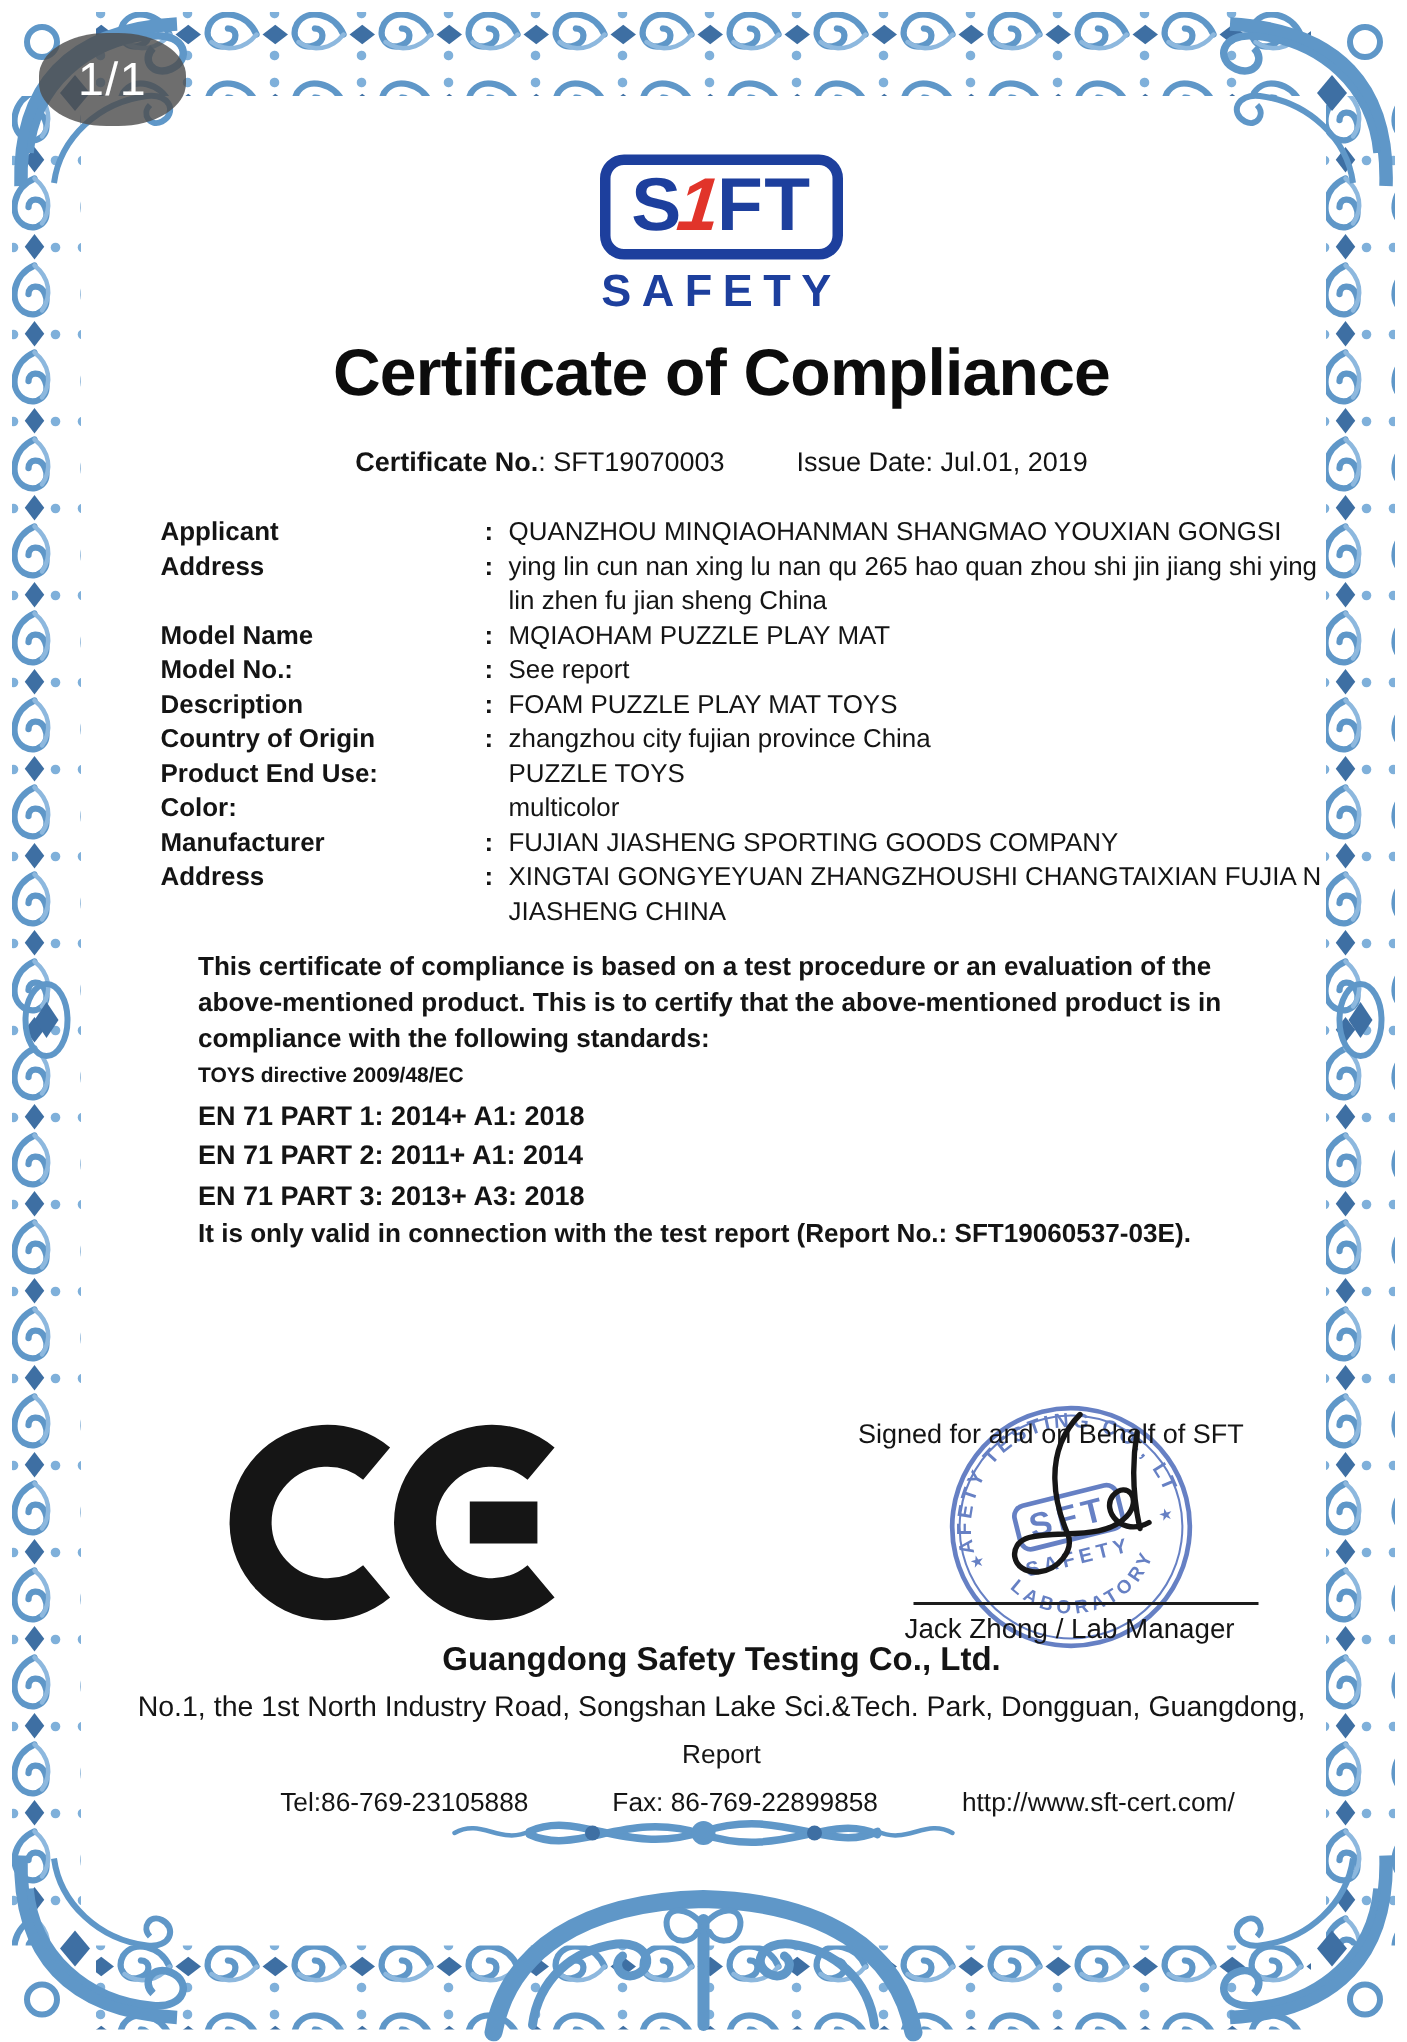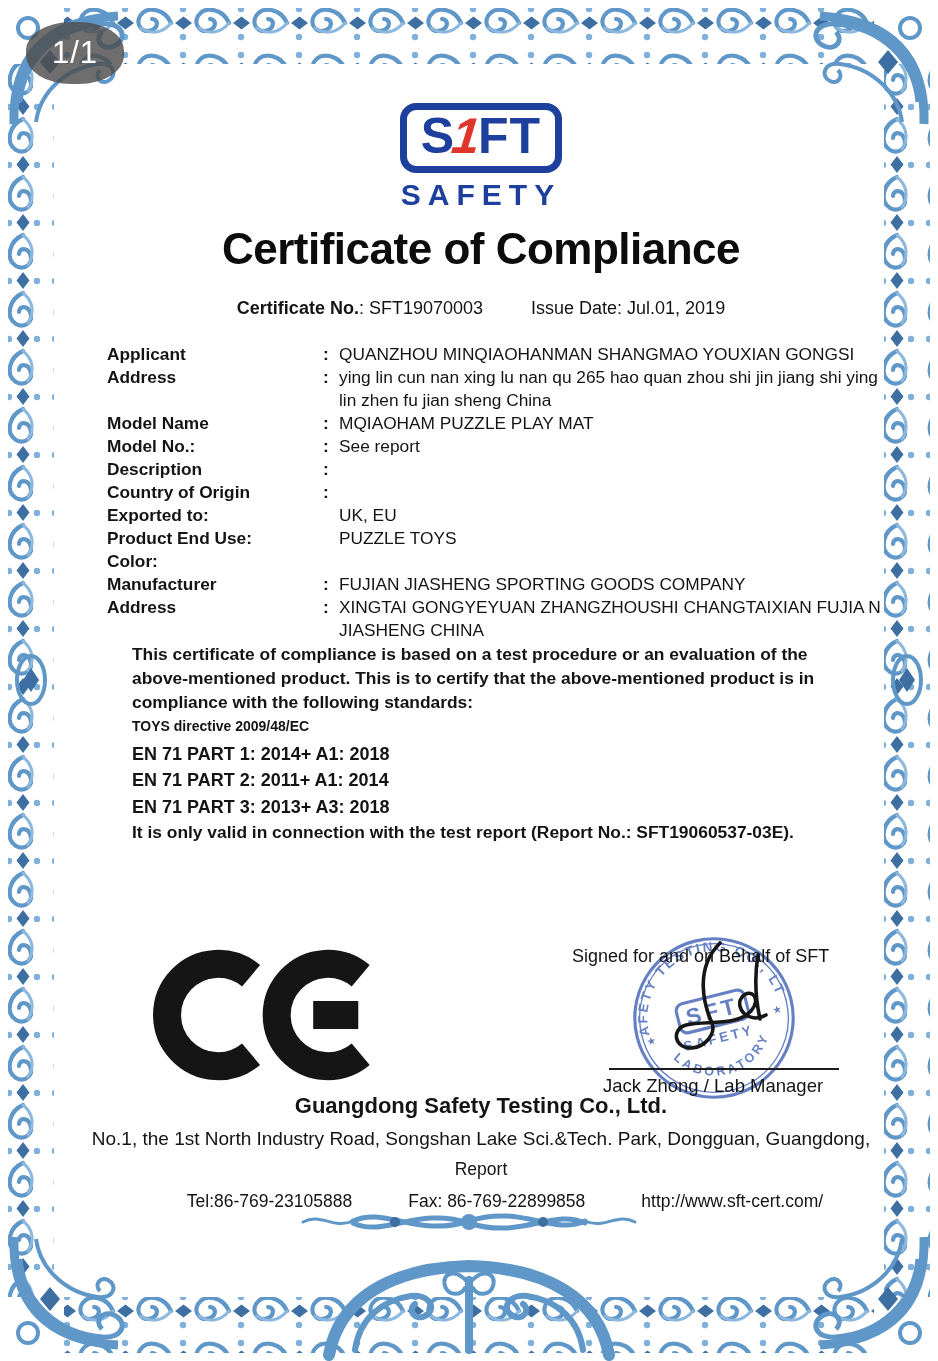--- a/index.html
+++ b/index.html
@@ -44,21 +44,21 @@
     display:flex;justify-content:center;gap:48px;font-size:18px;
   }
   .cert-line b{font-weight:bold;}
 
   .fields{position:absolute;top:343px;left:95px;width:788px;font-size:17.3px;line-height:23px;}
   .frow{display:flex;align-items:flex-start;}
   .flabel{width:216px;flex:none;font-weight:bold;}
   .fcolon{width:16px;flex:none;font-weight:bold;}
   .fvalue{flex:1;}
 
-  .statement{margin-left:25px;width:706px;font-weight:bold;}
+  .statement{margin-top:13px;margin-left:25px;width:706px;font-weight:bold;}
   .statement .para{font-size:17.4px;line-height:24px;}
   .statement .directive{font-size:14px;line-height:24px;}
   .statement .std{font-size:18px;margin-top:4.5px;line-height:22px;}
   .statement .validity{font-size:17.4px;margin-top:3px;line-height:22px;}
 
   .ce-mark{position:absolute;left:138px;top:948px;}
 
   .signedfor{position:absolute;left:560px;top:946px;font-size:18px;z-index:3;}
   .stamp{position:absolute;left:612px;top:928px;z-index:2;opacity:.92;}
   .signature-svg{position:absolute;left:596px;top:935px;z-index:4;}
@@ -173,38 +173,36 @@
         <span class="fvalue">MQIAOHAM PUZZLE PLAY MAT</span>
     </div>
     <div class="frow">
       <span class="flabel">Model No.:</span>
         <span class="fcolon">:</span>
         <span class="fvalue">See report</span>
     </div>
     <div class="frow">
       <span class="flabel">Description</span>
         <span class="fcolon">:</span>
+        <span class="fvalue">FOAM PUZZLE PLAY MAT TOYS</span>
     </div>
     <div class="frow">
       <span class="flabel">Country of Origin</span>
         <span class="fcolon">:</span>
-    </div>
-    <div class="frow">
-      <span class="flabel">Exported to:</span>
-        <span class="fcolon"></span>
-        <span class="fvalue">UK, EU</span>
+        <span class="fvalue">zhangzhou city fujian province China</span>
     </div>
     <div class="frow">
       <span class="flabel">Product End Use:</span>
         <span class="fcolon"></span>
         <span class="fvalue">PUZZLE TOYS</span>
     </div>
     <div class="frow">
       <span class="flabel">Color:</span>
         <span class="fcolon"></span>
+        <span class="fvalue">multicolor</span>
     </div>
     <div class="frow">
       <span class="flabel">Manufacturer</span>
         <span class="fcolon">:</span>
         <span class="fvalue">FUJIAN JIASHENG SPORTING GOODS COMPANY</span>
     </div>
     <div class="frow">
       <span class="flabel">Address</span>
         <span class="fcolon">:</span>
         <span class="fvalue">XINGTAI GONGYEYUAN ZHANGZHOUSHI CHANGTAIXIAN FUJIA N JIASHENG CHINA</span>

